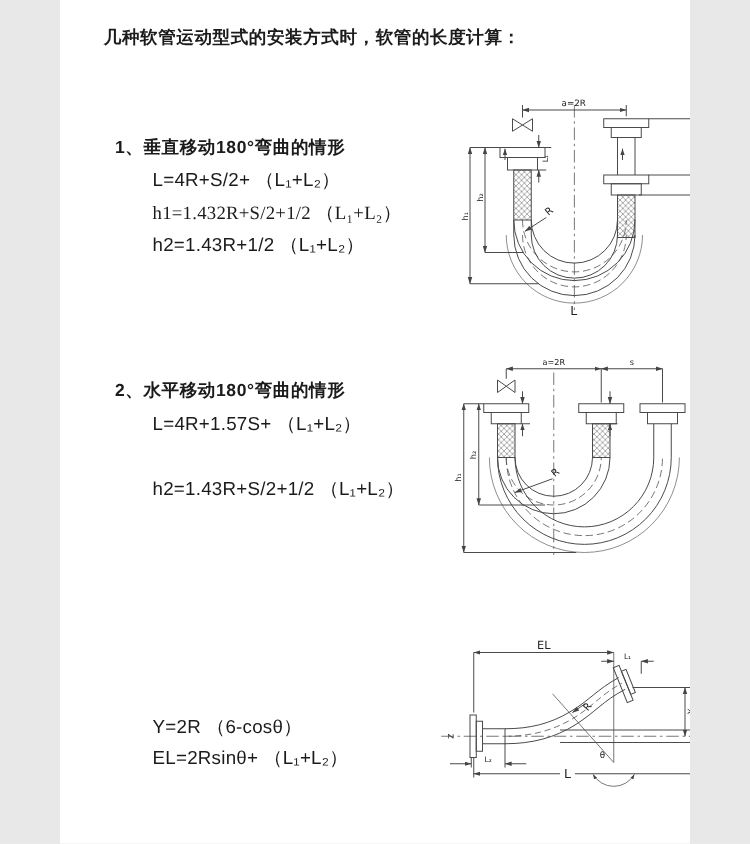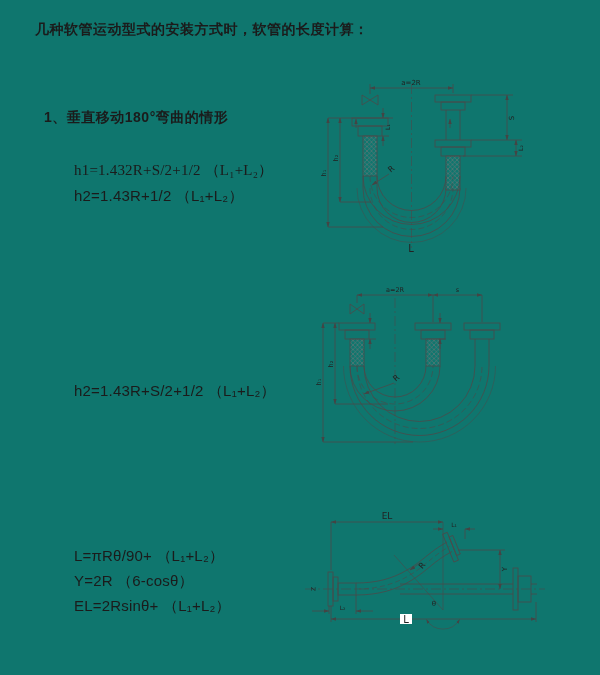--- a/index.html
+++ b/index.html
@@ -1,41 +1,43 @@
 <!DOCTYPE html>
 <html><head>
 <meta charset="utf-8">
 <style>
   html,body{margin:0;padding:0;background:#e8e8e8;}
   .page{
-    position:relative;width:600px;height:675px;background:#0f766e;
+    position:relative;width:504px;height:675px;background:#ffffff;
     font-family:"Liberation Sans","DejaVu Sans",sans-serif;color:#1b1b1b;
     overflow:hidden;margin:0 auto;
   }
   .abs{position:absolute;}
   .doc-title{left:35px;top:21px;font-size:14px;font-weight:bold;letter-spacing:.5px;}
   .sec-heading{font-size:14px;font-weight:bold;letter-spacing:.5px;}
   .formula{font-size:15px;font-weight:normal;letter-spacing:.2px;white-space:pre;}
   svg{display:block;overflow:visible;}
   svg text{fill:#222;stroke:none;font-family:"DejaVu Sans","Liberation Sans",sans-serif;}
 </style>
 </head>
 <body>
 
 <div class="page">
 
   <div class="abs doc-title">几种软管运动型式的安装方式时，软管的长度计算：</div>
 
   <div class="abs sec-heading" style="left:44px;top:109px;">1、垂直移动180°弯曲的情形</div>
+  <div class="abs formula" style="left:74px;top:135px;">L=4R+S/2+ （L₁+L₂）</div>
   <div class="abs formula" style="left:74px;top:161px;font-family:Liberation Serif, serif;">h1=1.432R+S/2+1/2 （L₁+L₂）</div>
   <div class="abs formula" style="left:74px;top:187px;">h2=1.43R+1/2 （L₁+L₂）</div>
 
+  <div class="abs sec-heading" style="left:44px;top:304px;">2、水平移动180°弯曲的情形</div>
+  <div class="abs formula" style="left:74px;top:330px;">L=4R+1.57S+ （L₁+L₂）</div>
   <div class="abs formula" style="left:74px;top:382px;">h2=1.43R+S/2+1/2 （L₁+L₂）</div>
 
-  <div class="abs formula" style="left:74px;top:547px;">L=πRθ/90+ （L₁+L₂）</div>
   <div class="abs formula" style="left:74px;top:572px;">Y=2R （6-cosθ）</div>
   <div class="abs formula" style="left:74px;top:597px;">EL=2Rsinθ+ （L₁+L₂）</div>
 
   <div class="abs" style="left:313px;top:70px;">
     <svg width="285" height="185" viewBox="0 0 285 185">
       <defs>
         <marker id="a1" viewBox="0 0 10 10" refX="9.5" refY="5" markerWidth="7" markerHeight="7" orient="auto-start-reverse">
           <path d="M0 1.8 L10 5 L0 8.2 z" fill="#444"></path>
         </marker>
         <pattern id="ht1" width="4.5" height="4.5" patternUnits="userSpaceOnUse">

